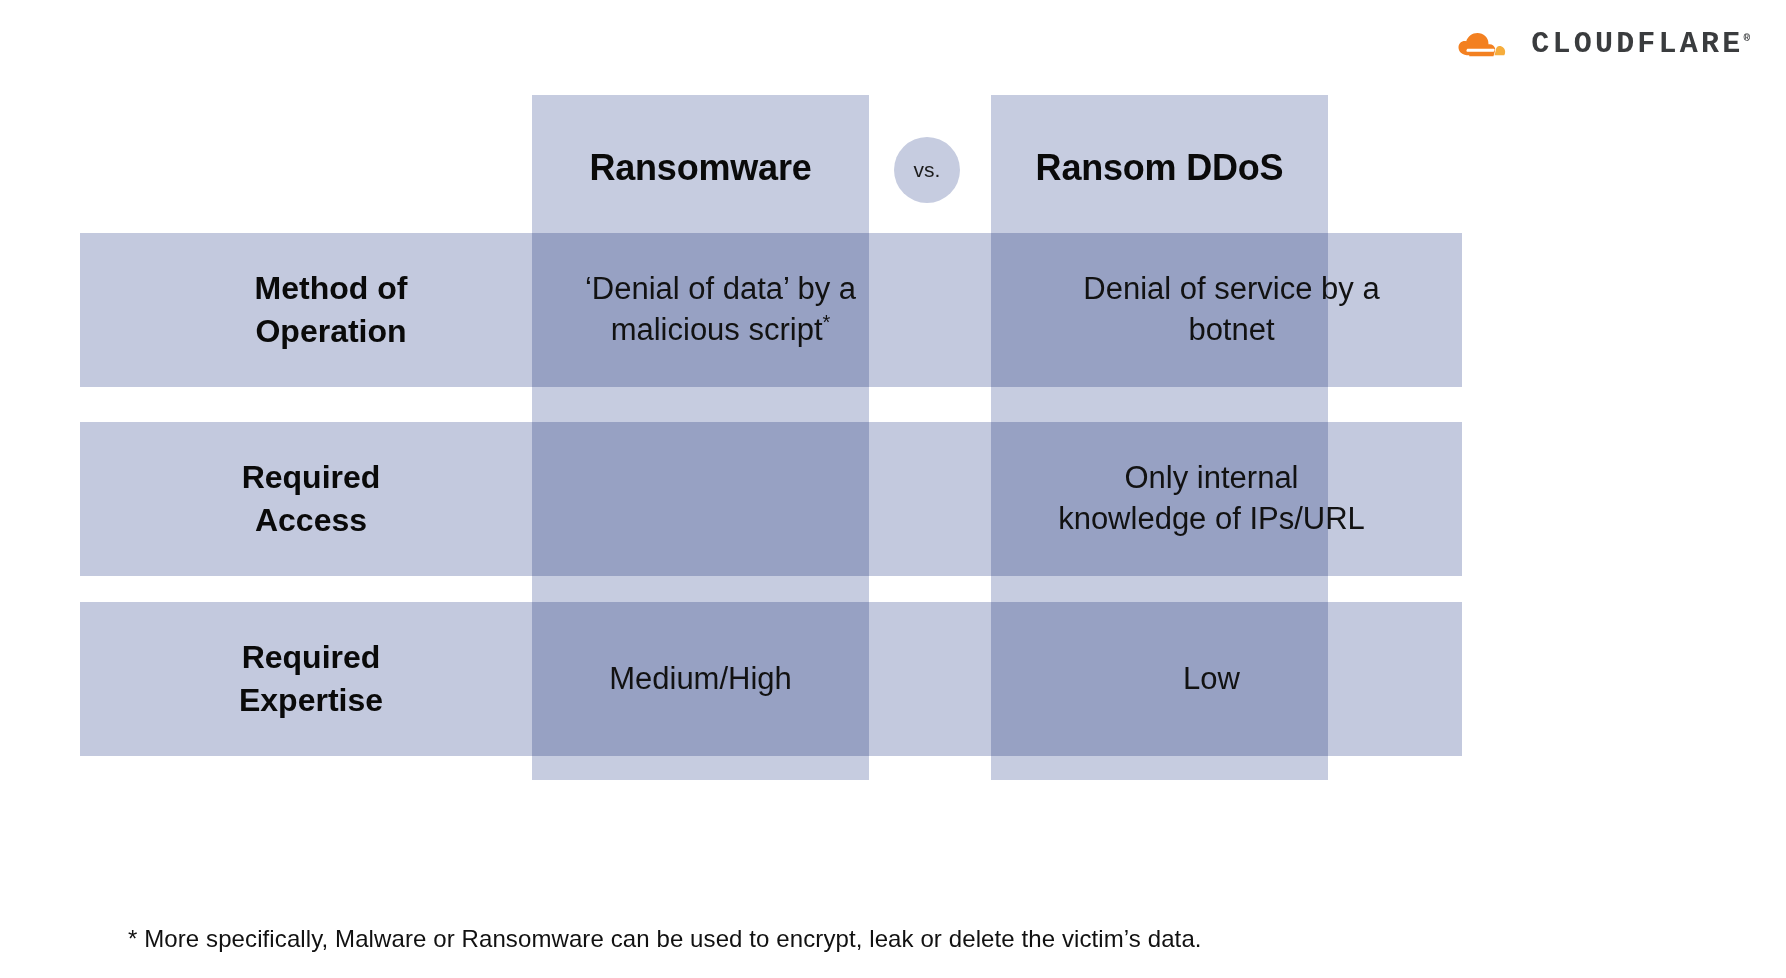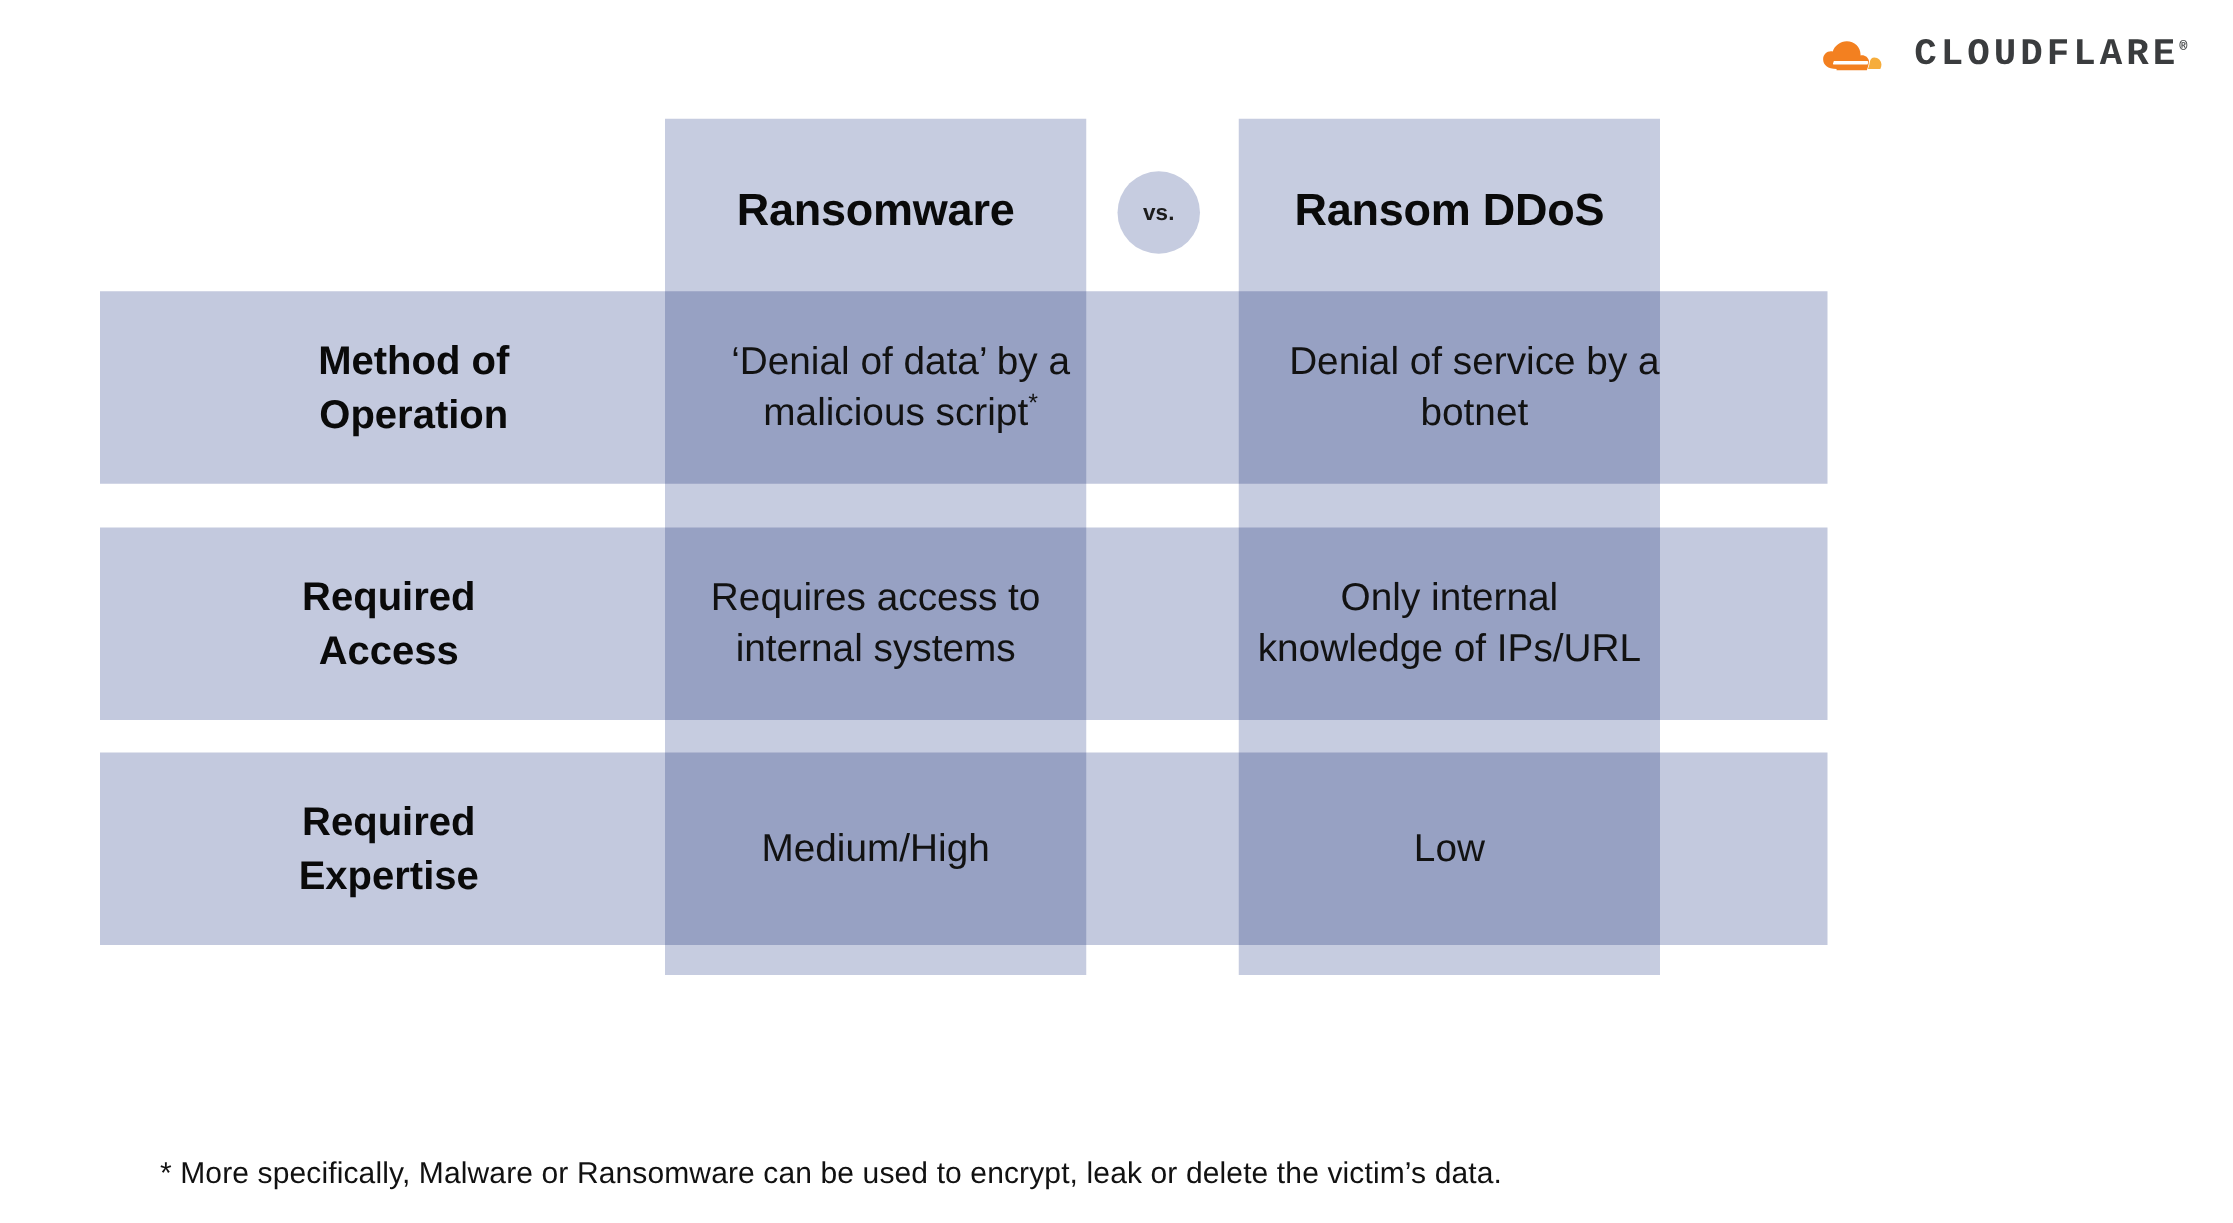--- a/index.html
+++ b/index.html
@@ -99,23 +99,23 @@
     position: absolute;
     left: 894px;
     top: 137px;
     width: 66px;
     height: 66px;
     border-radius: 50%;
     background: #c6cce0;
     display: flex;
     align-items: center;
     justify-content: center;
-    font-size: 18px;
+    font-size: 21px;
     color: #1c1c1c;
-    font-weight: 700;
+    font-weight: 400;
   }
 
   
   .row {
     position: absolute;
     left: 0;
     width: 100%;
     height: 154px;
   }
   .row.r1 { top: 233px; margin-left: 20px; }
@@ -146,21 +146,21 @@
     justify-content: center;
     text-align: center;
     font-size: 31px;
     line-height: 1.32;
     color: #121212;
     font-weight: 400;
     padding: 0 8px;
     box-sizing: border-box;
   }
   .cell.c1 { left: 532px; width: 337px; }
-  .cell.c2 { left: 991px; width: 337px; border-radius: 19px; }
+  .cell.c2 { left: 1043px; width: 337px; border-radius: 19px; }
   .cell .sup { font-size: 20px; vertical-align: super; line-height: 0; }
 
   
   .footnote {
     position: absolute;
     left: 128px;
     top: 925px;
     font-size: 24px;
     color: #111111;
     font-weight: 400;
@@ -205,21 +205,20 @@
       <span><span>‘Denial of data’ by a malicious script</span><span class="sup">*</span></span>
     </div>
     <div class="cell c2">Denial of service by a botnet</div>
   </div>
 
   <div class="row r2">
     <div class="row-label">
       <span>Required</span>
       <span>Access</span>
     </div>
-    <div class="cell c1">Requires access to internal systems</div>
     <div class="cell c2">Only internal knowledge of IPs/URL</div>
   </div>
 
   <div class="row r3">
     <div class="row-label">
       <span>Required</span>
       <span>Expertise</span>
     </div>
     <div class="cell c1">Medium/High</div>
     <div class="cell c2">Low</div>

